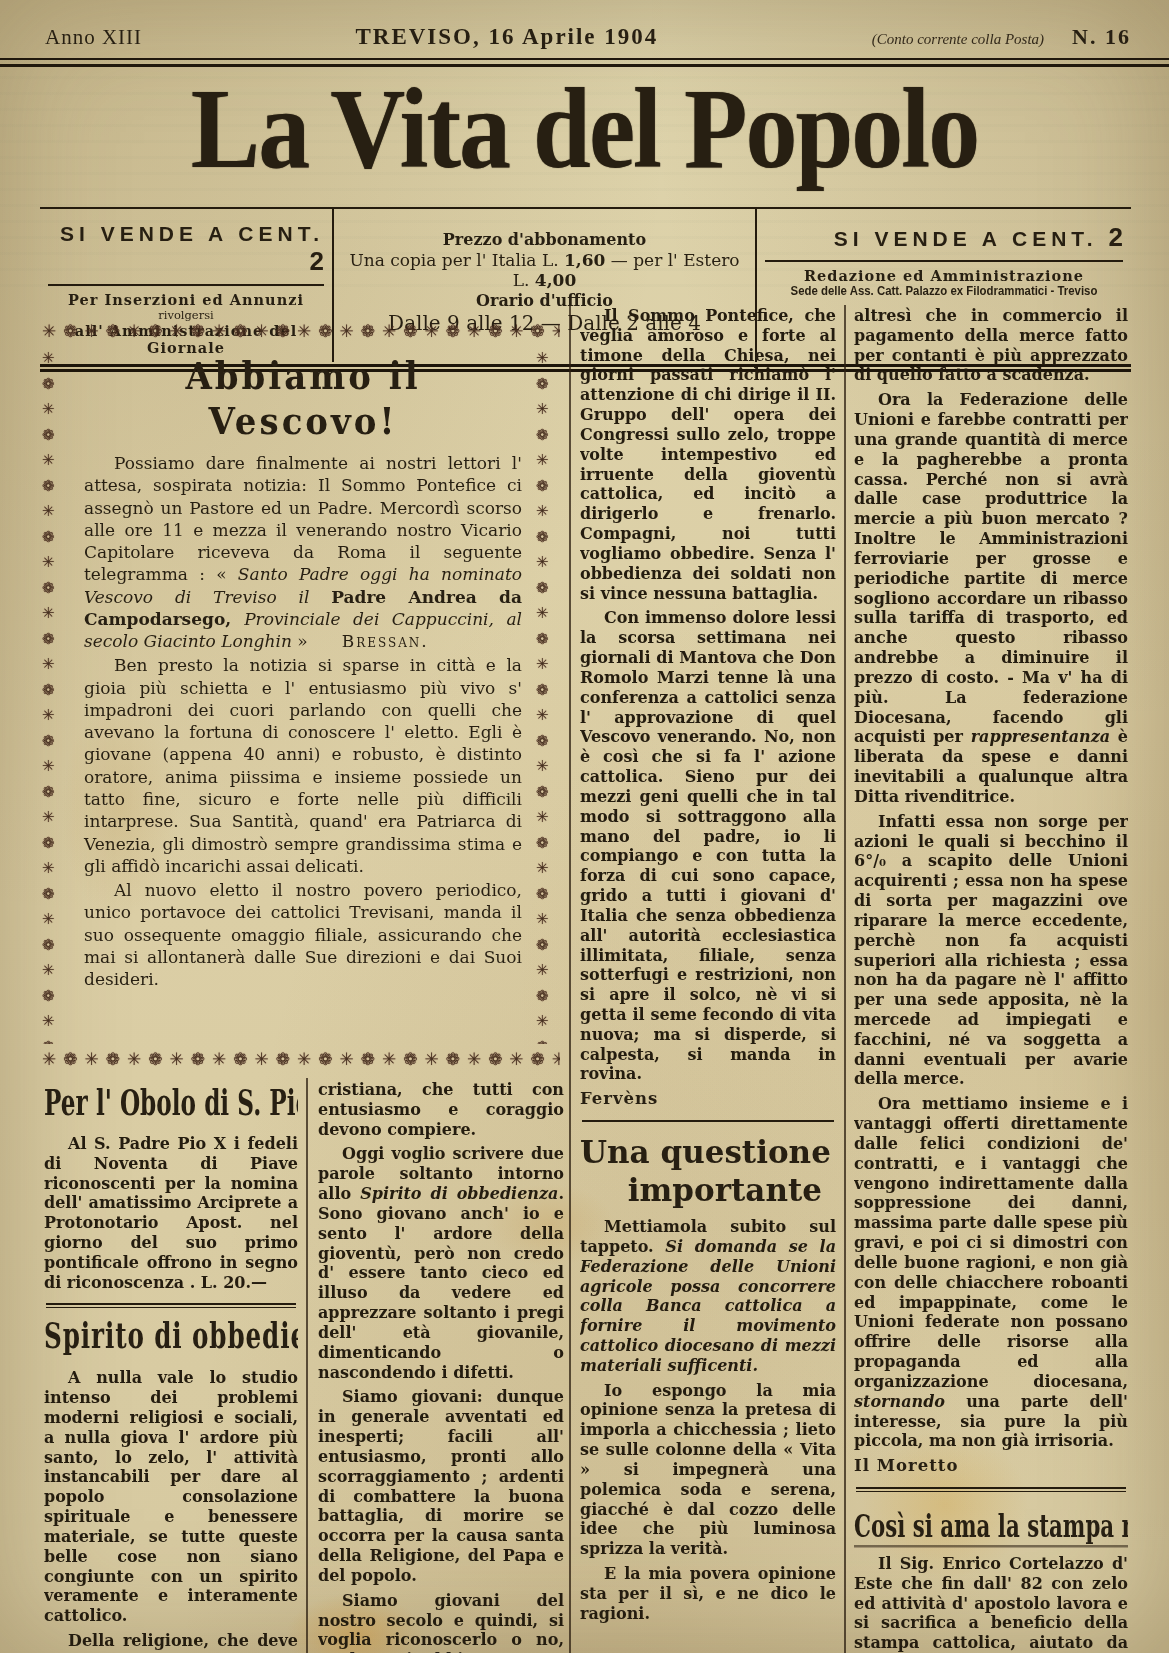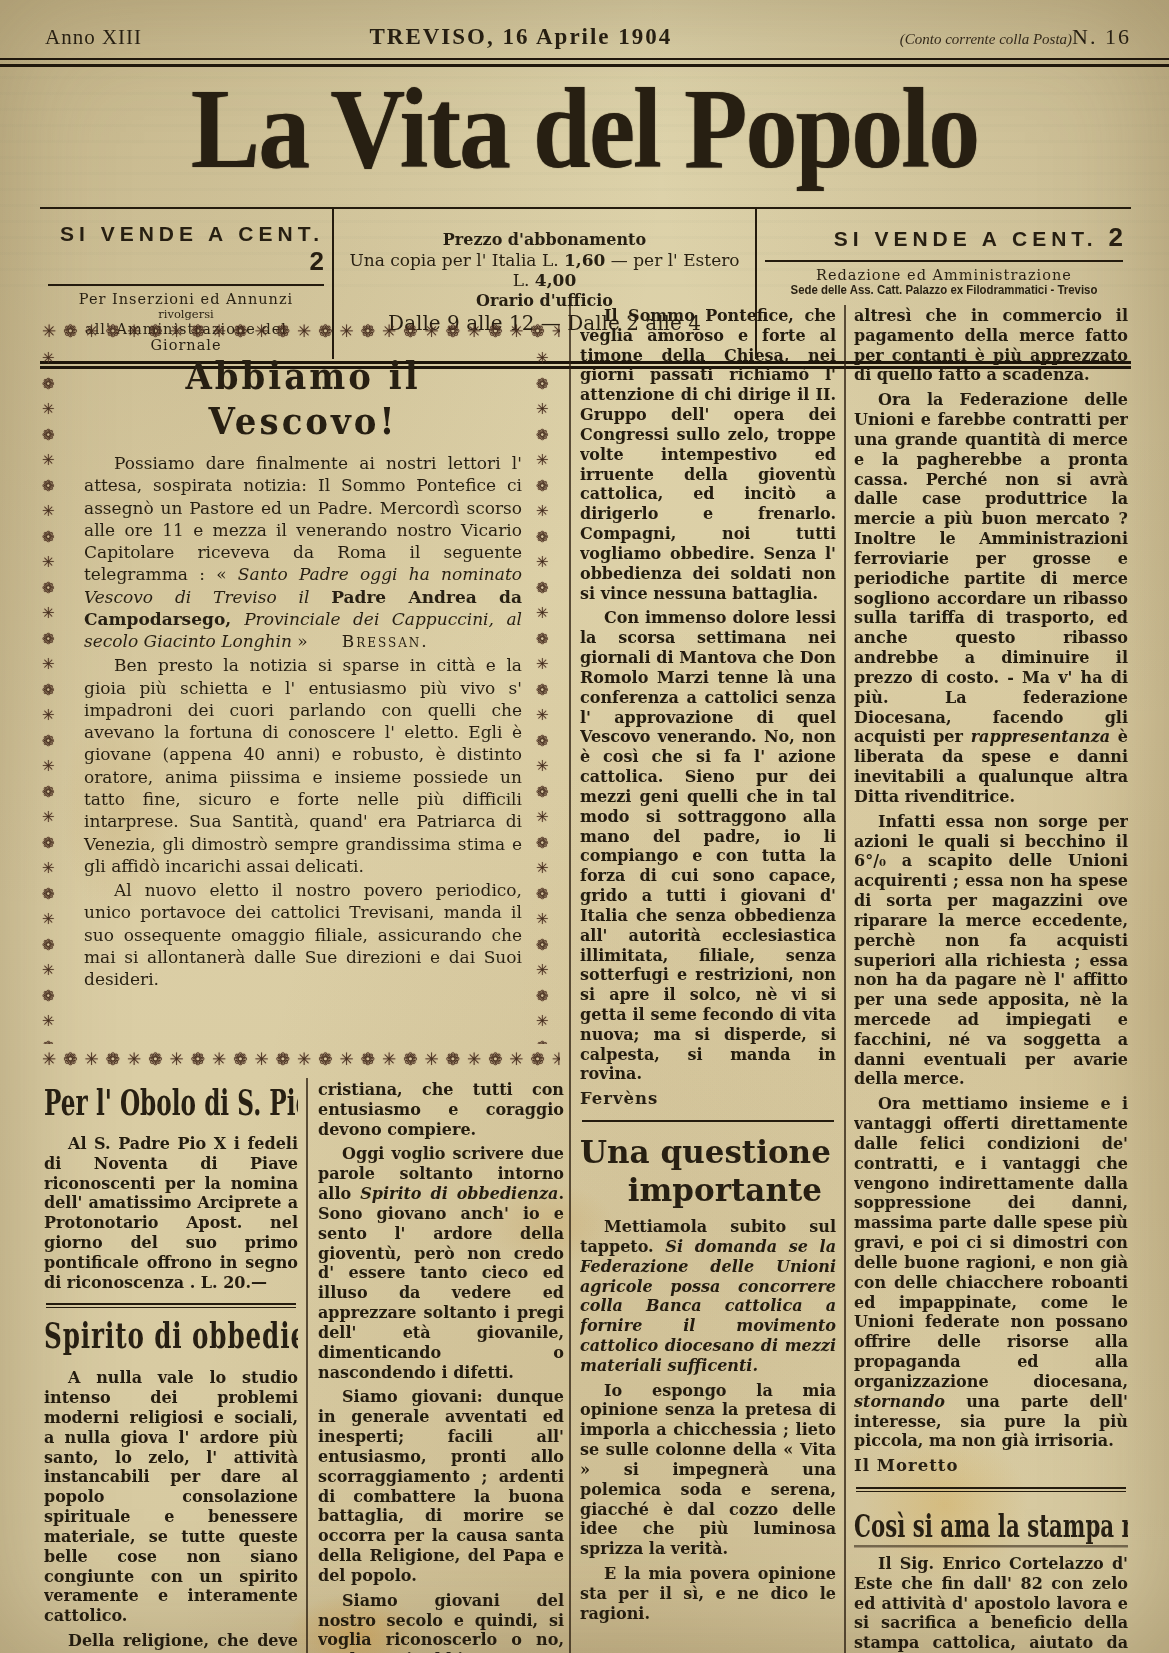--- a/index.html
+++ b/index.html
@@ -19,41 +19,41 @@
   .stain.s2{left:850px;top:1420px;width:190px;height:170px;background:radial-gradient(ellipse,rgba(210,160,60,.32),transparent 62%);}
   .stain.s3{left:480px;top:1180px;width:140px;height:90px;background:radial-gradient(ellipse,rgba(190,140,60,.22),transparent 65%);}
   .stain.s4{left:60px;top:700px;width:120px;height:220px;background:radial-gradient(ellipse,rgba(180,140,70,.18),transparent 70%);}
   .bleed{position:absolute;left:0;top:60px;width:100%;height:240px;opacity:.5;pointer-events:none;
     background:repeating-linear-gradient(180deg, rgba(95,115,95,.055) 0 3px, transparent 3px 16px);}
 
   
   .hdr{position:absolute;left:45px;right:38px;top:24px;display:flex;align-items:baseline;font-family:"Liberation Serif",serif;}
   .hdr .anno{font-size:21px;letter-spacing:1px;}
   .hdr .date{flex:1;text-align:center;font-size:23px;font-weight:bold;letter-spacing:2px;}
-  .hdr .conto{font-style:italic;font-size:15px;color:#33291a;}
-  .hdr .num{font-size:22px;font-weight:normal;letter-spacing:2px;}
+  .hdr .conto{font-style:italic;font-size:15px;margin-right:28px;color:#33291a;}
+  .hdr .num{font-size:22px;font-weight:bold;letter-spacing:2px;}
   .rule-hdr{position:absolute;left:0;right:0;top:58px;height:4px;border-top:2px solid #20180d;border-bottom:3px solid #20180d;}
 
   
   .mast{position:absolute;left:0;right:0;top:66px;text-align:center;
     font-family:"Liberation Serif",serif;font-weight:bold;font-size:104px;line-height:1.1;
     transform:scaleY(1.10);transform-origin:center top;letter-spacing:-2px;
     text-shadow:0 0 1px rgba(30,20,5,.7);}
 
   
   .infobar{position:absolute;left:40px;right:38px;top:207px;display:flex;align-items:stretch;
     border-top:2px solid #241b0e;border-bottom:8px double #1d150a;padding-bottom:2px;}
   .ibox{padding:5px 8px 6px;}
   .ibox.l{width:276px;}
   .ibox.c{flex:1;text-align:center;border-left:2px solid #241b0e;border-right:2px solid #241b0e;}
   .ibox.r{width:358px;text-align:center;}
   .vende{font-family:"Liberation Sans",sans-serif;font-weight:bold;font-size:21px;letter-spacing:5px;
     text-align:right;border-bottom:2px solid #241b0e;padding:4px 0 7px;margin:4px 0 5px;}
   .vende .big2{font-size:26px;letter-spacing:0;}
-  .ib-b{font-weight:normal;font-size:14.5px;text-align:center;letter-spacing:1px;}
+  .ib-b{font-weight:bold;font-size:14.5px;text-align:center;letter-spacing:1px;}
   .ib-s{font-size:11.5px;text-align:center;}
   .ibox.c .t1{font-weight:bold;font-size:16px;margin-top:16px;}
   .ibox.c .t2{font-size:17px;margin-top:1px;}
   .ibox.c .t3{font-weight:bold;font-size:16px;margin-top:1px;}
   .ibox.c .t4{font-size:20px;margin-top:1px;}
   .addr{font-family:"Liberation Sans",sans-serif;font-weight:bold;font-size:12px;transform:scaleX(.95);transform-origin:center;}
 
   
   .vrule{position:absolute;width:0;border-left:2px solid rgba(45,32,18,.75);}
   .v1{left:569px;top:305px;bottom:0;}

